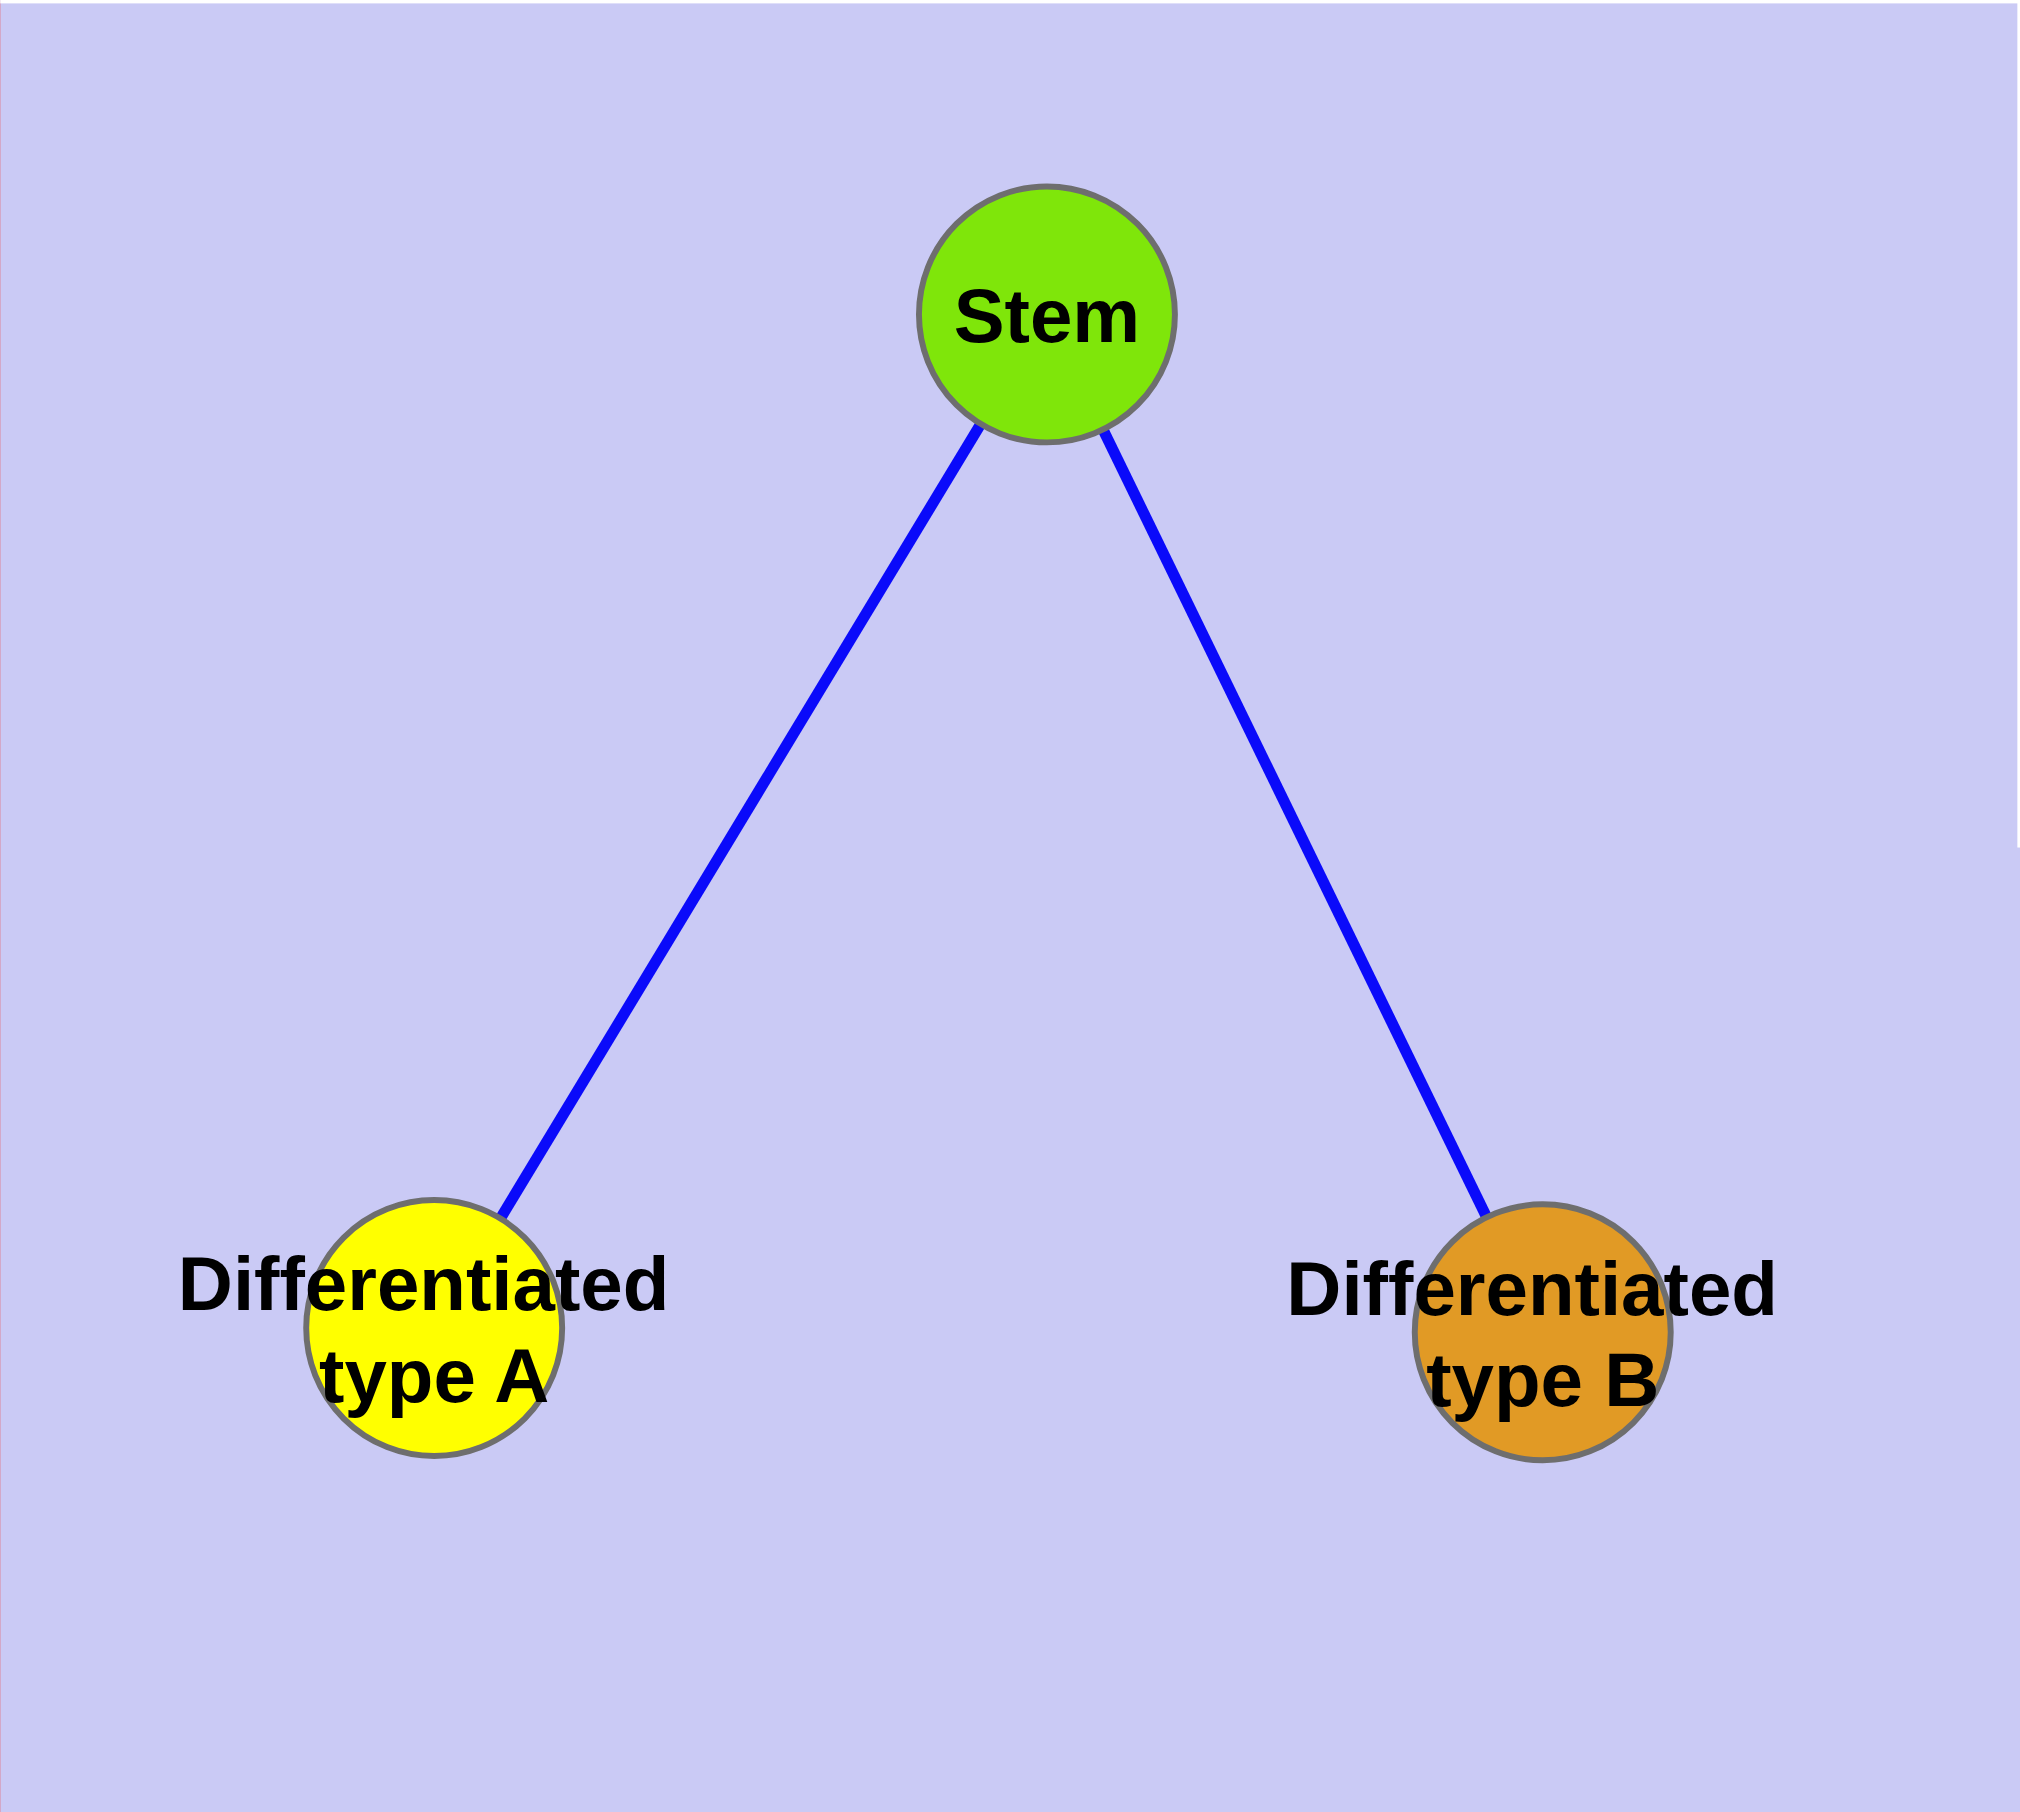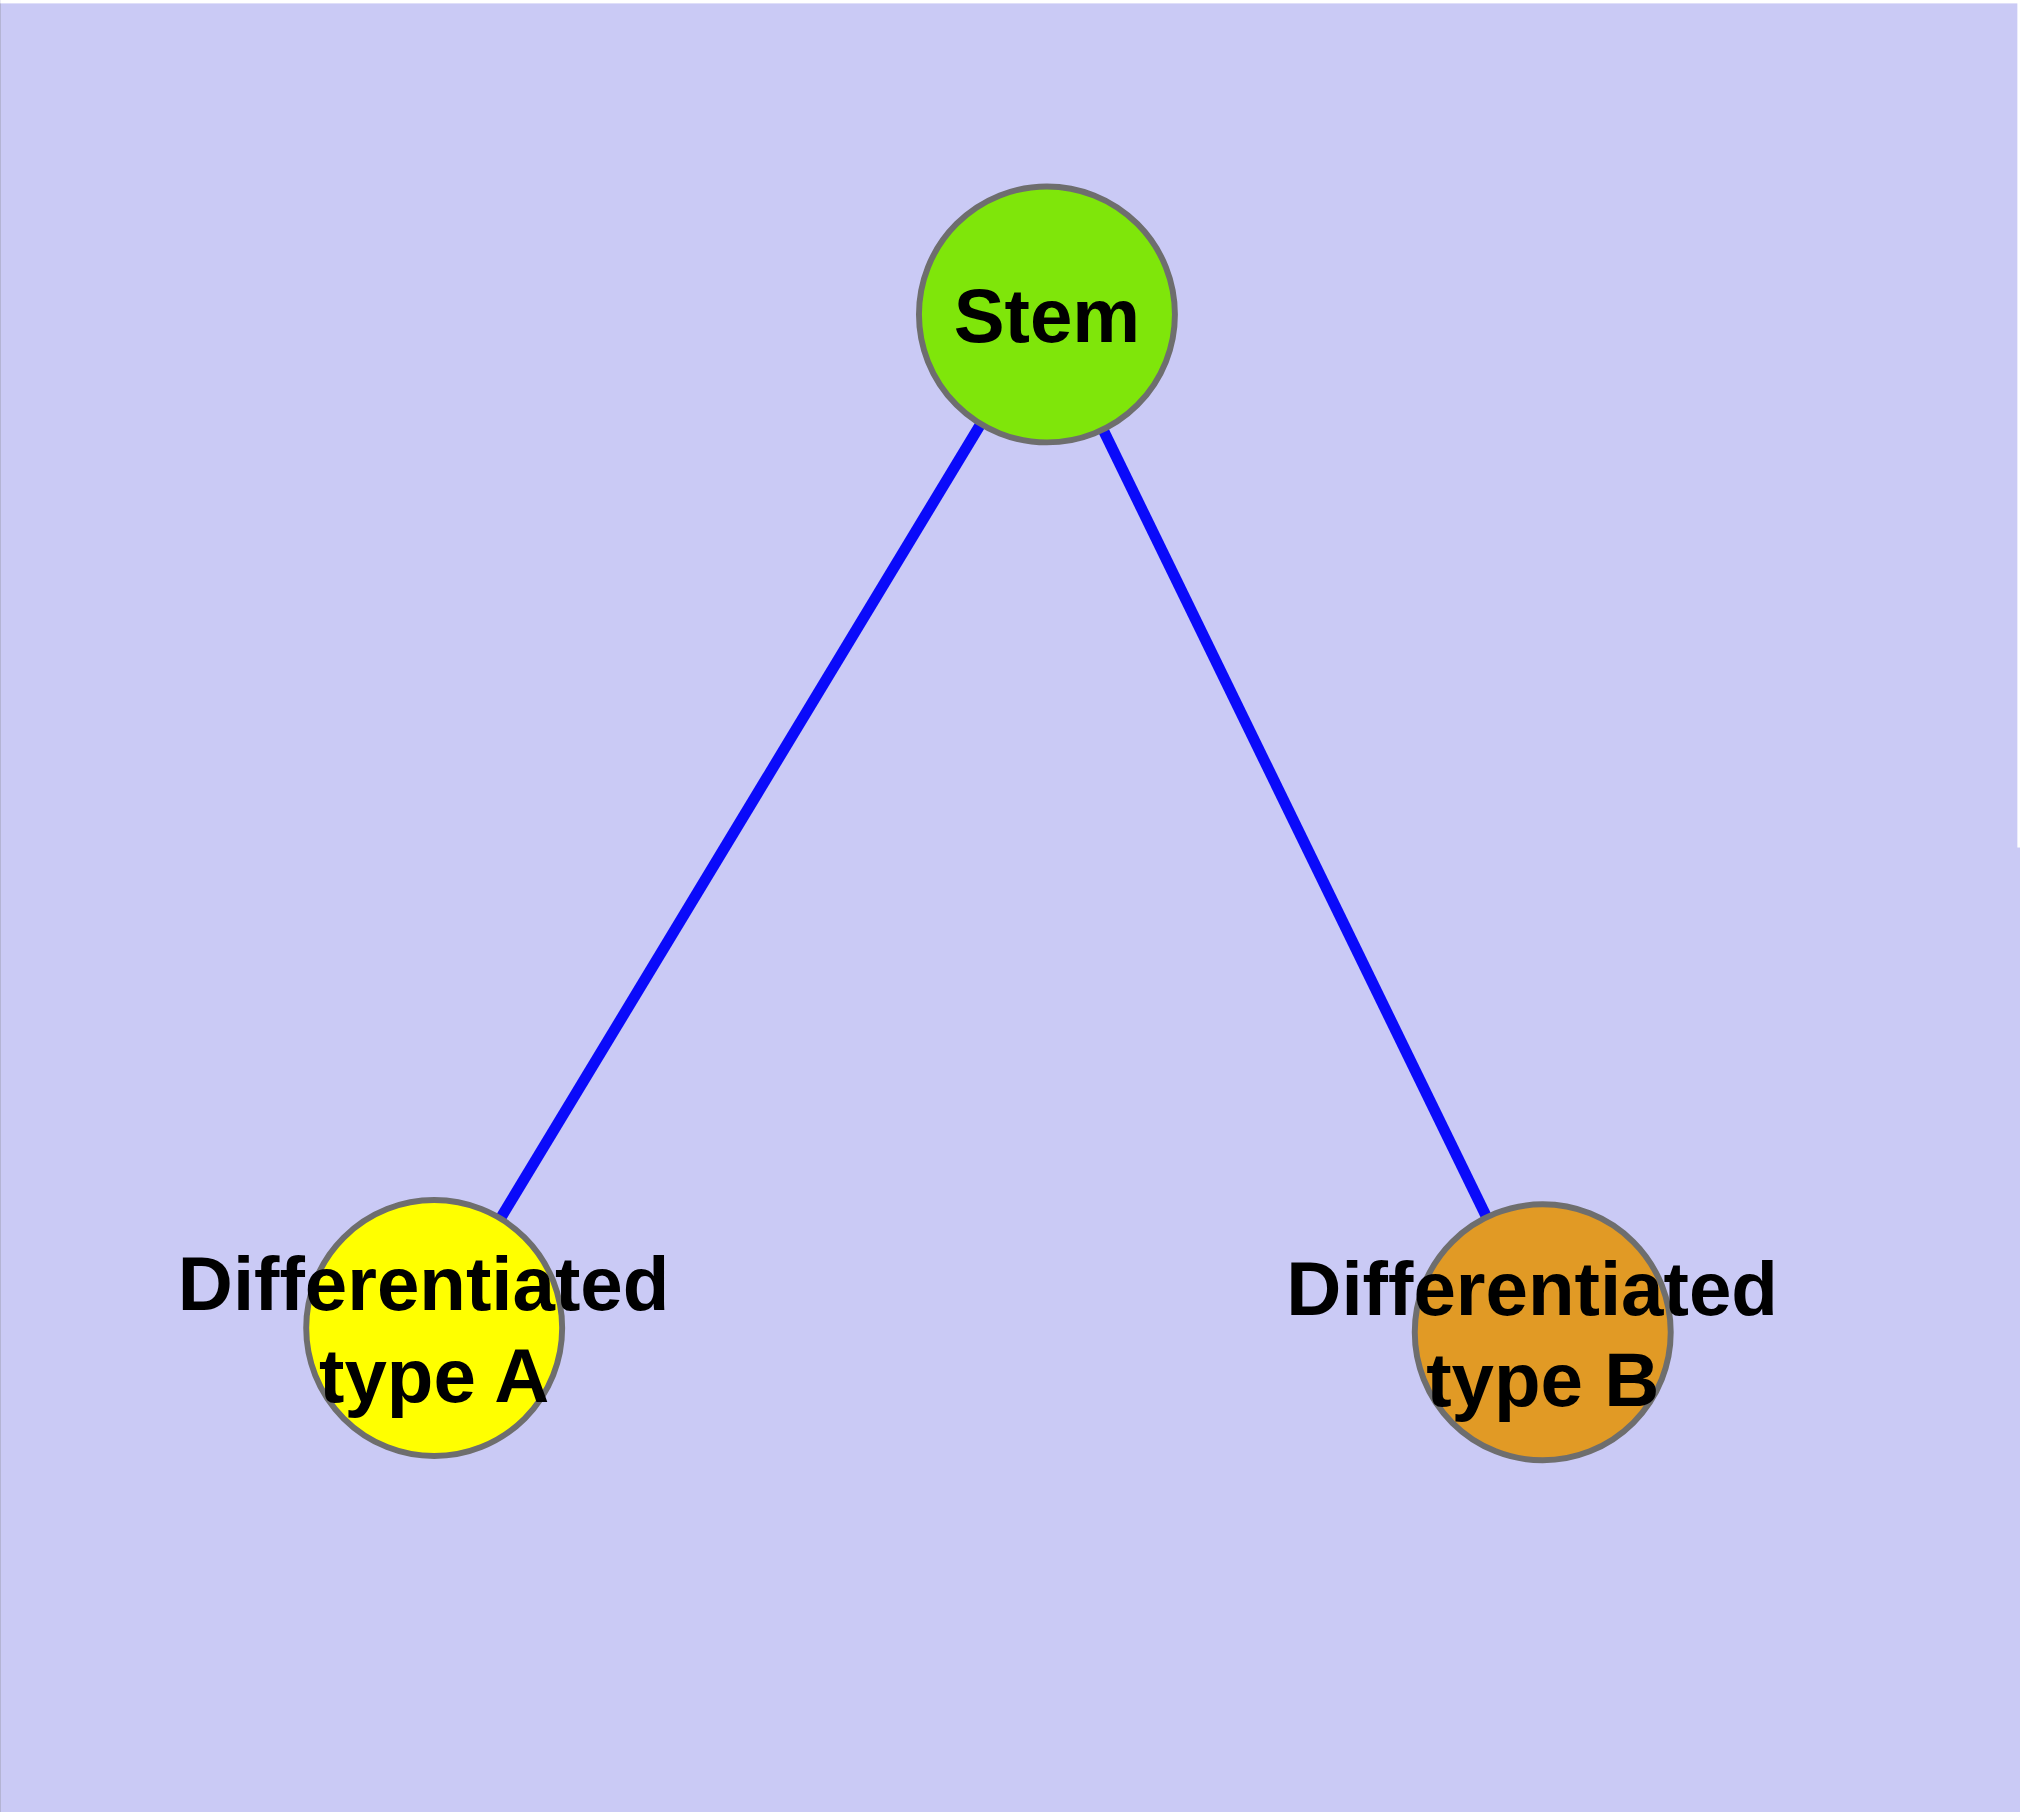--- a/index.html
+++ b/index.html
@@ -4,21 +4,21 @@
 <style>
   html, body {
     margin: 0;
     padding: 0;
     background: #ffffff;
   }
   .stage {
     position: relative;
     width: 2021px;
     height: 1812px;
-    background: #737373;
+    background: #ef4444;
     overflow: hidden;
   }
   svg {
     display: block;
     width: 2021px;
     height: 1812px;
   }
   .node-label {
     font-family: "Liberation Sans", "DejaVu Sans", sans-serif;
     font-weight: bold;

